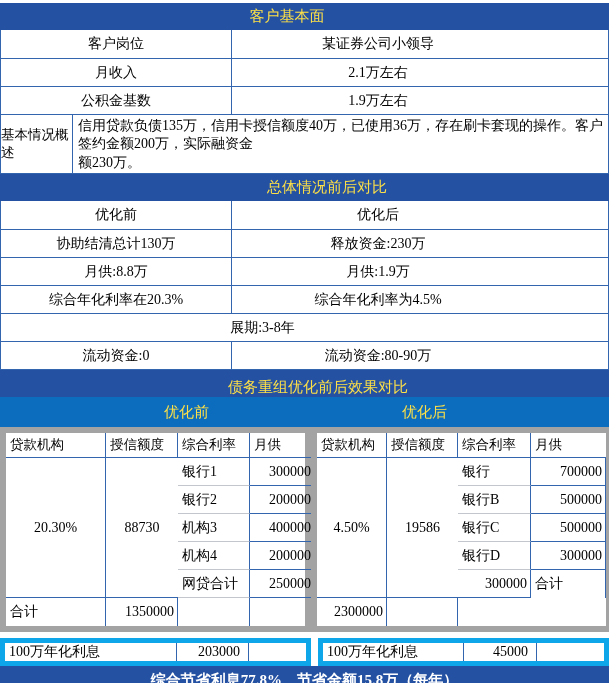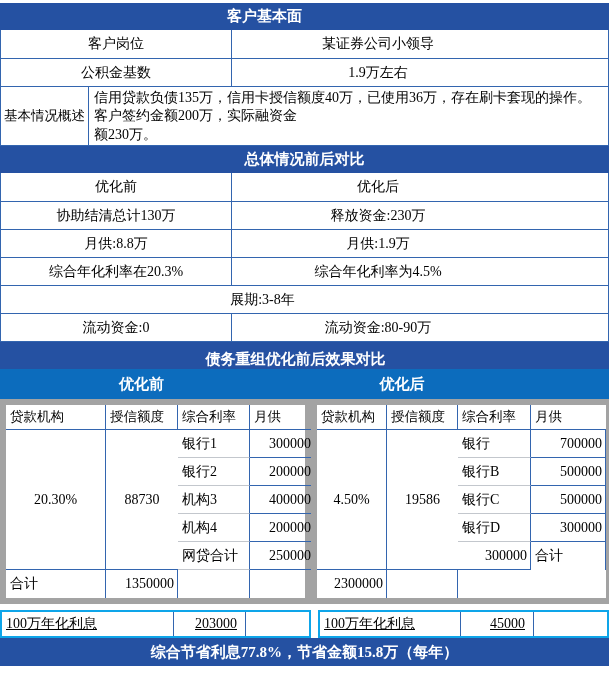--- a/index.html
+++ b/index.html
@@ -4,21 +4,21 @@
 <style>
   html,body{margin:0;padding:0;background:#ffffff;}
   *{box-sizing:border-box;}
   .page{
     width:609px;height:683px;background:#fff;
     font-family:"Liberation Serif","DejaVu Serif",serif;
     font-size:14px;color:#000;padding-top:3px;overflow:hidden;
   }
   .band{
     height:27px;display:flex;align-items:center;justify-content:center;
-    background:#2551a2;color:#ffffff;font-weight:bold;font-size:15px;
+    background:#2551a2;color:#fde047;font-weight:normal;font-size:15px;padding-left:45px;
   }
   .band.first{padding-right:80px;}
   .band.third{padding-right:18px;align-items:flex-end;}
   .band.bright{
     height:30px;background:#0c6cbd;font-size:15px;
     justify-content:flex-start;
   }
   .band.bright .bseg{display:flex;align-items:center;justify-content:center;}
   .band.bright .bseg.before{width:311px;padding-right:28px;}
   .band.bright .bseg.after{flex:1;padding-right:116px;}
@@ -28,21 +28,21 @@
   .row2 .lcell{
     width:231px;border-right:1px solid #3365af;
     display:flex;align-items:center;justify-content:center;
   }
   .row2 .rcell{
     flex:1;display:flex;align-items:center;justify-content:center;
     padding-right:84px;
   }
   .row2.overview{height:59px;}
   .row2.overview .ovlabel{
-    width:88px;border-right:1px solid #3365af;
+    width:72px;border-right:1px solid #3365af;
     display:flex;align-items:center;justify-content:center;font-size:13.5px;
   }
   .row2.overview .ovtext{
     flex:1;padding:2px 5px;line-height:1.32;white-space:pre-line;
     display:block;text-align:left;
   }
   
   .btwrap{display:flex;}
   .btgap{width:7px;background:#fff;}
   .btgrid{
@@ -56,21 +56,21 @@
     border-right:1px solid #3365af;border-bottom:1px solid #3365af;
     padding:0 3px;overflow:hidden;
   }
   .c.lastcol{border-right:none;}
   .c.hdr{padding-left:4px;font-size:13.5px;}
   .c.org{padding-left:4px;border-bottom:1px solid #c3c7cd;}
   .c.num{justify-content:flex-end;}
   .c.merged{grid-row:2 / span 5;justify-content:center;}
   .c.nobot{border-bottom:none;}
   .introw{display:flex;height:28px;margin-top:6px;}
-  .intbox{display:flex;border:2px solid #0ea5e9;text-decoration:underline;}
+  .intbox{display:flex;border:5px solid #0ea5e9;}
   .intbox.left{width:311px;}
   .intbox.right{flex:1;margin-left:7px;}
   .intbox .ilabel{
     display:flex;align-items:center;padding-left:4px;
     border-right:1px solid #3365af;
   }
   .intbox.left .ilabel{width:172px;}
   .intbox.right .ilabel{width:141px;}
   .intbox .ival{
     display:flex;align-items:center;justify-content:flex-end;
@@ -91,20 +91,24 @@
 
   <div class="band first">
     <span>客户基本面</span>
   </div>
   <div class="tbl">
     <div class="row2">
       <div class="lcell">客户岗位</div>
       <div class="rcell">某证券公司小领导</div>
     </div>
     <div class="row2">
+      <div class="lcell">月收入</div>
+      <div class="rcell">2.1万左右</div>
+    </div>
+    <div class="row2">
       <div class="lcell">公积金基数</div>
       <div class="rcell">1.9万左右</div>
     </div>
     <div class="row2 overview">
       <div class="ovlabel">基本情况概述</div>
       <div class="ovtext">信用贷款负债135万，信用卡授信额度40万，已使用36万，存在刷卡套现的操作。客户签约金额200万，实际融资金
 额230万。</div>
     </div>
   </div>
 

